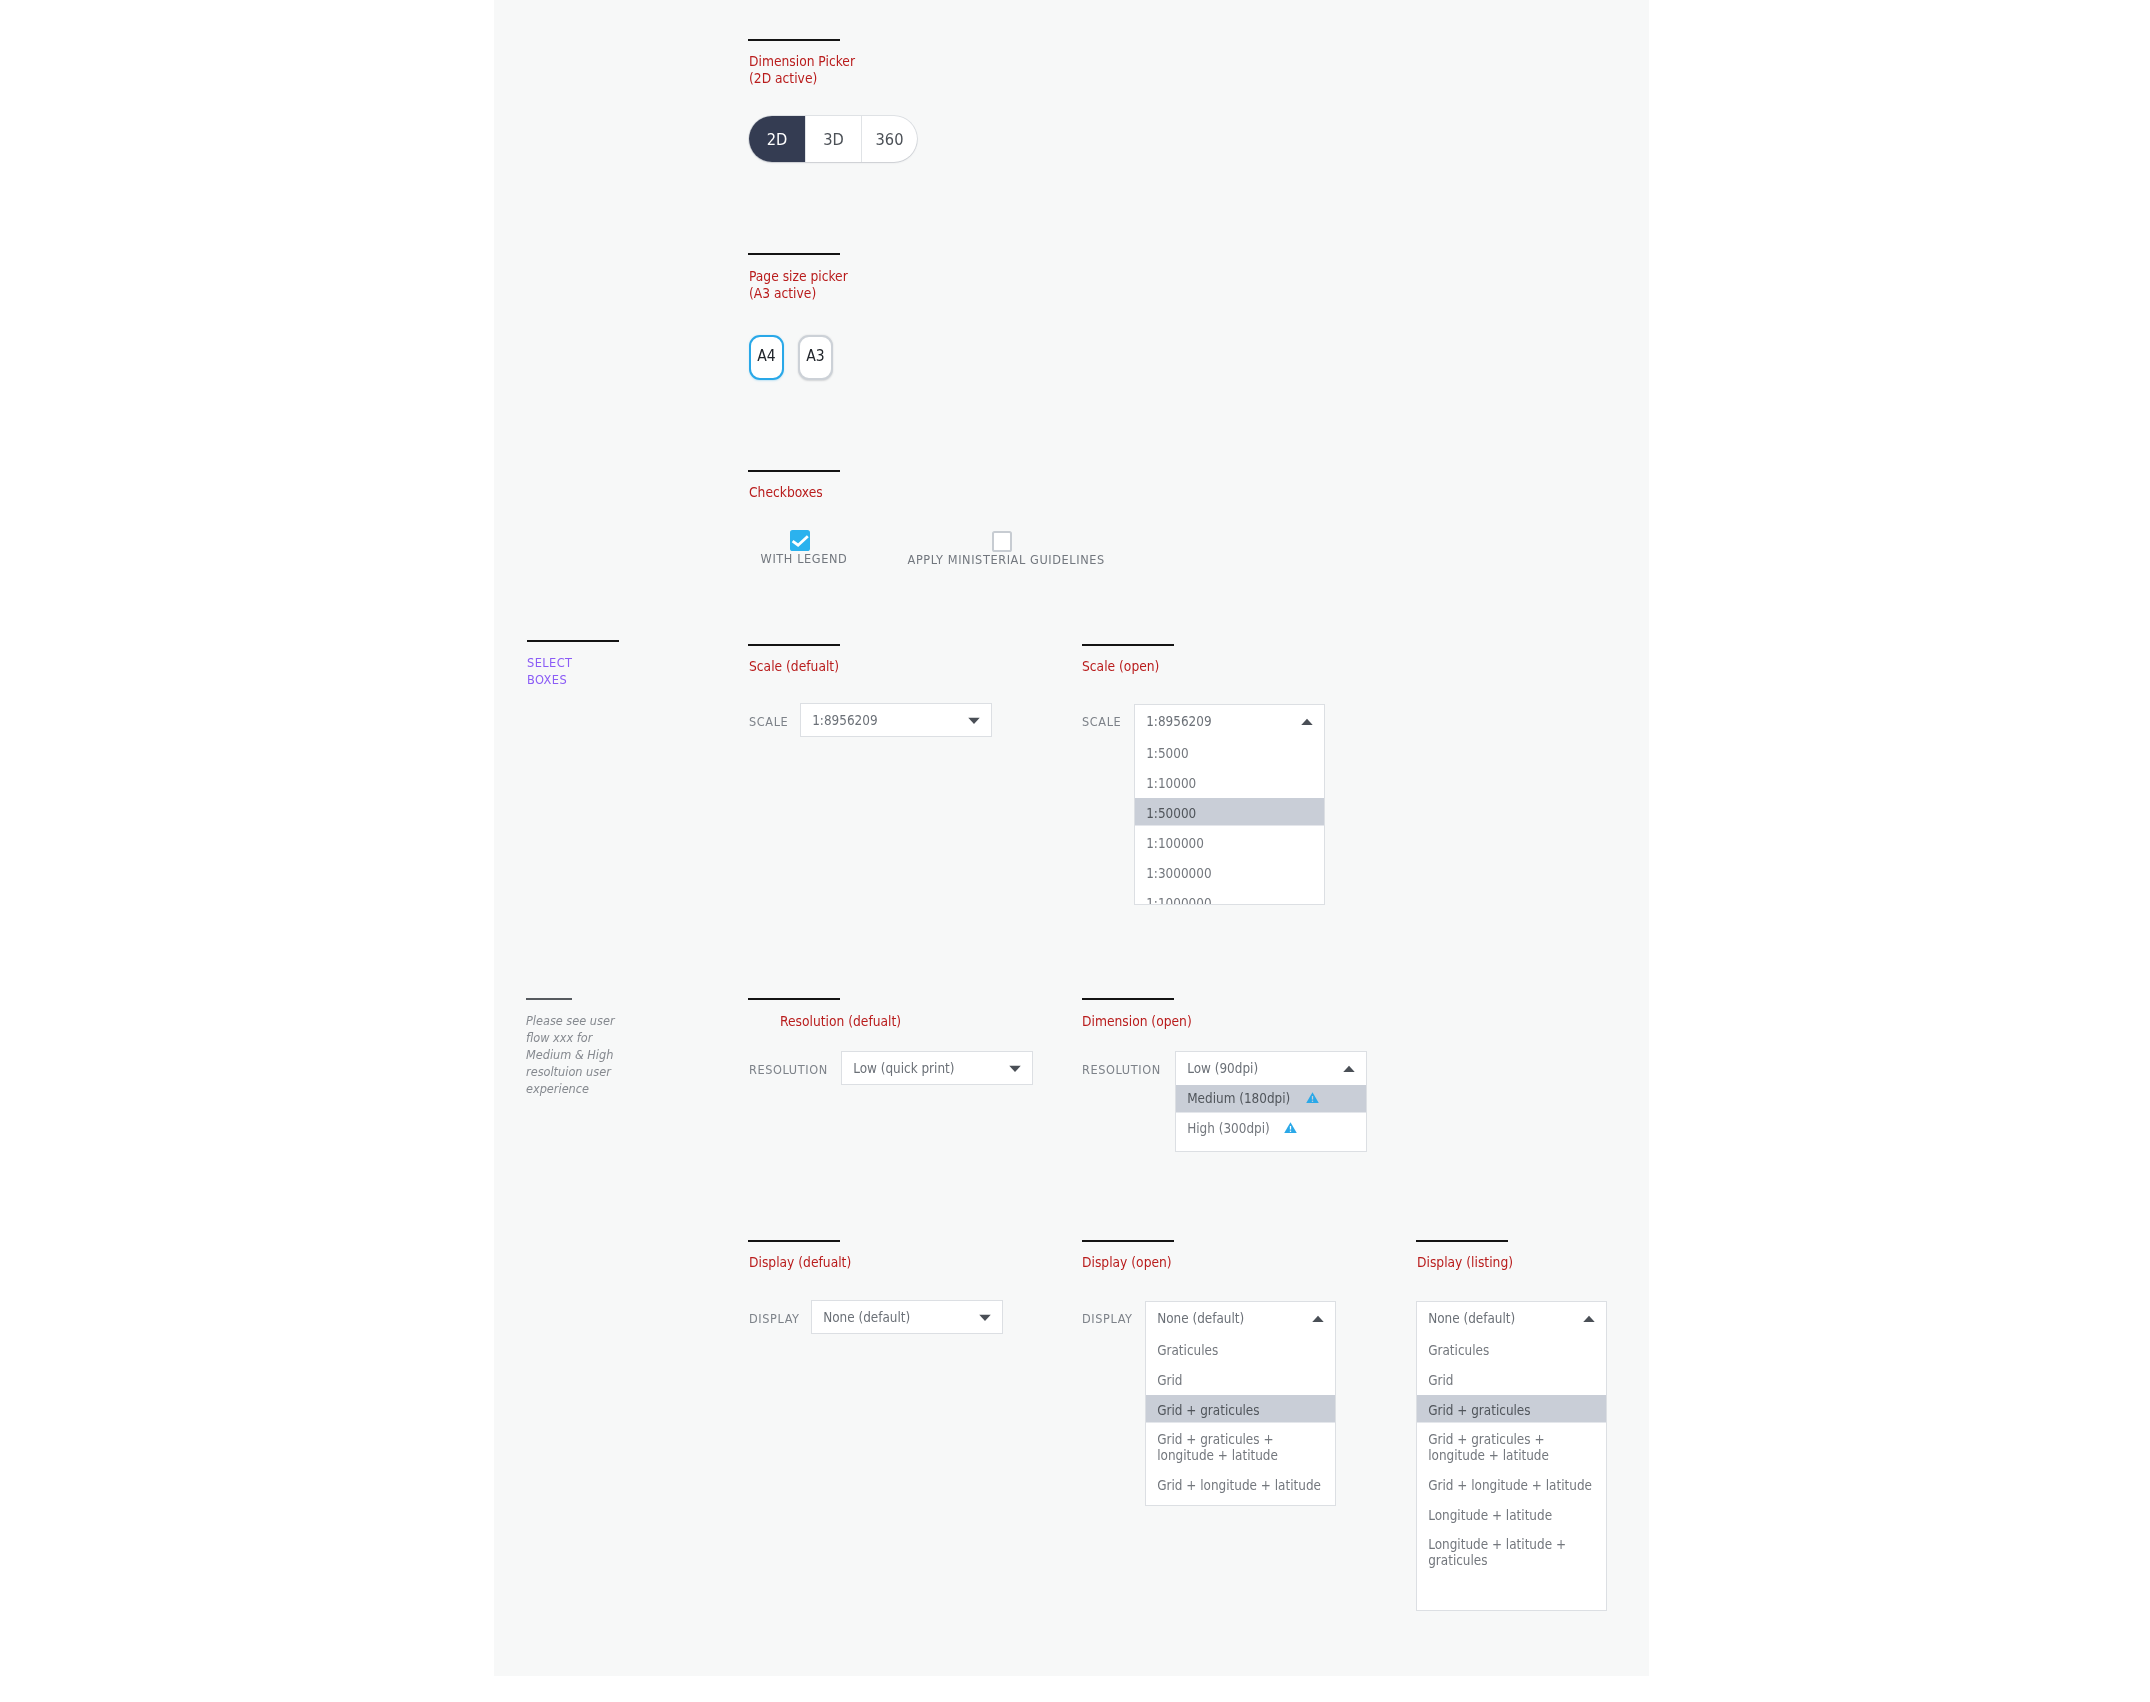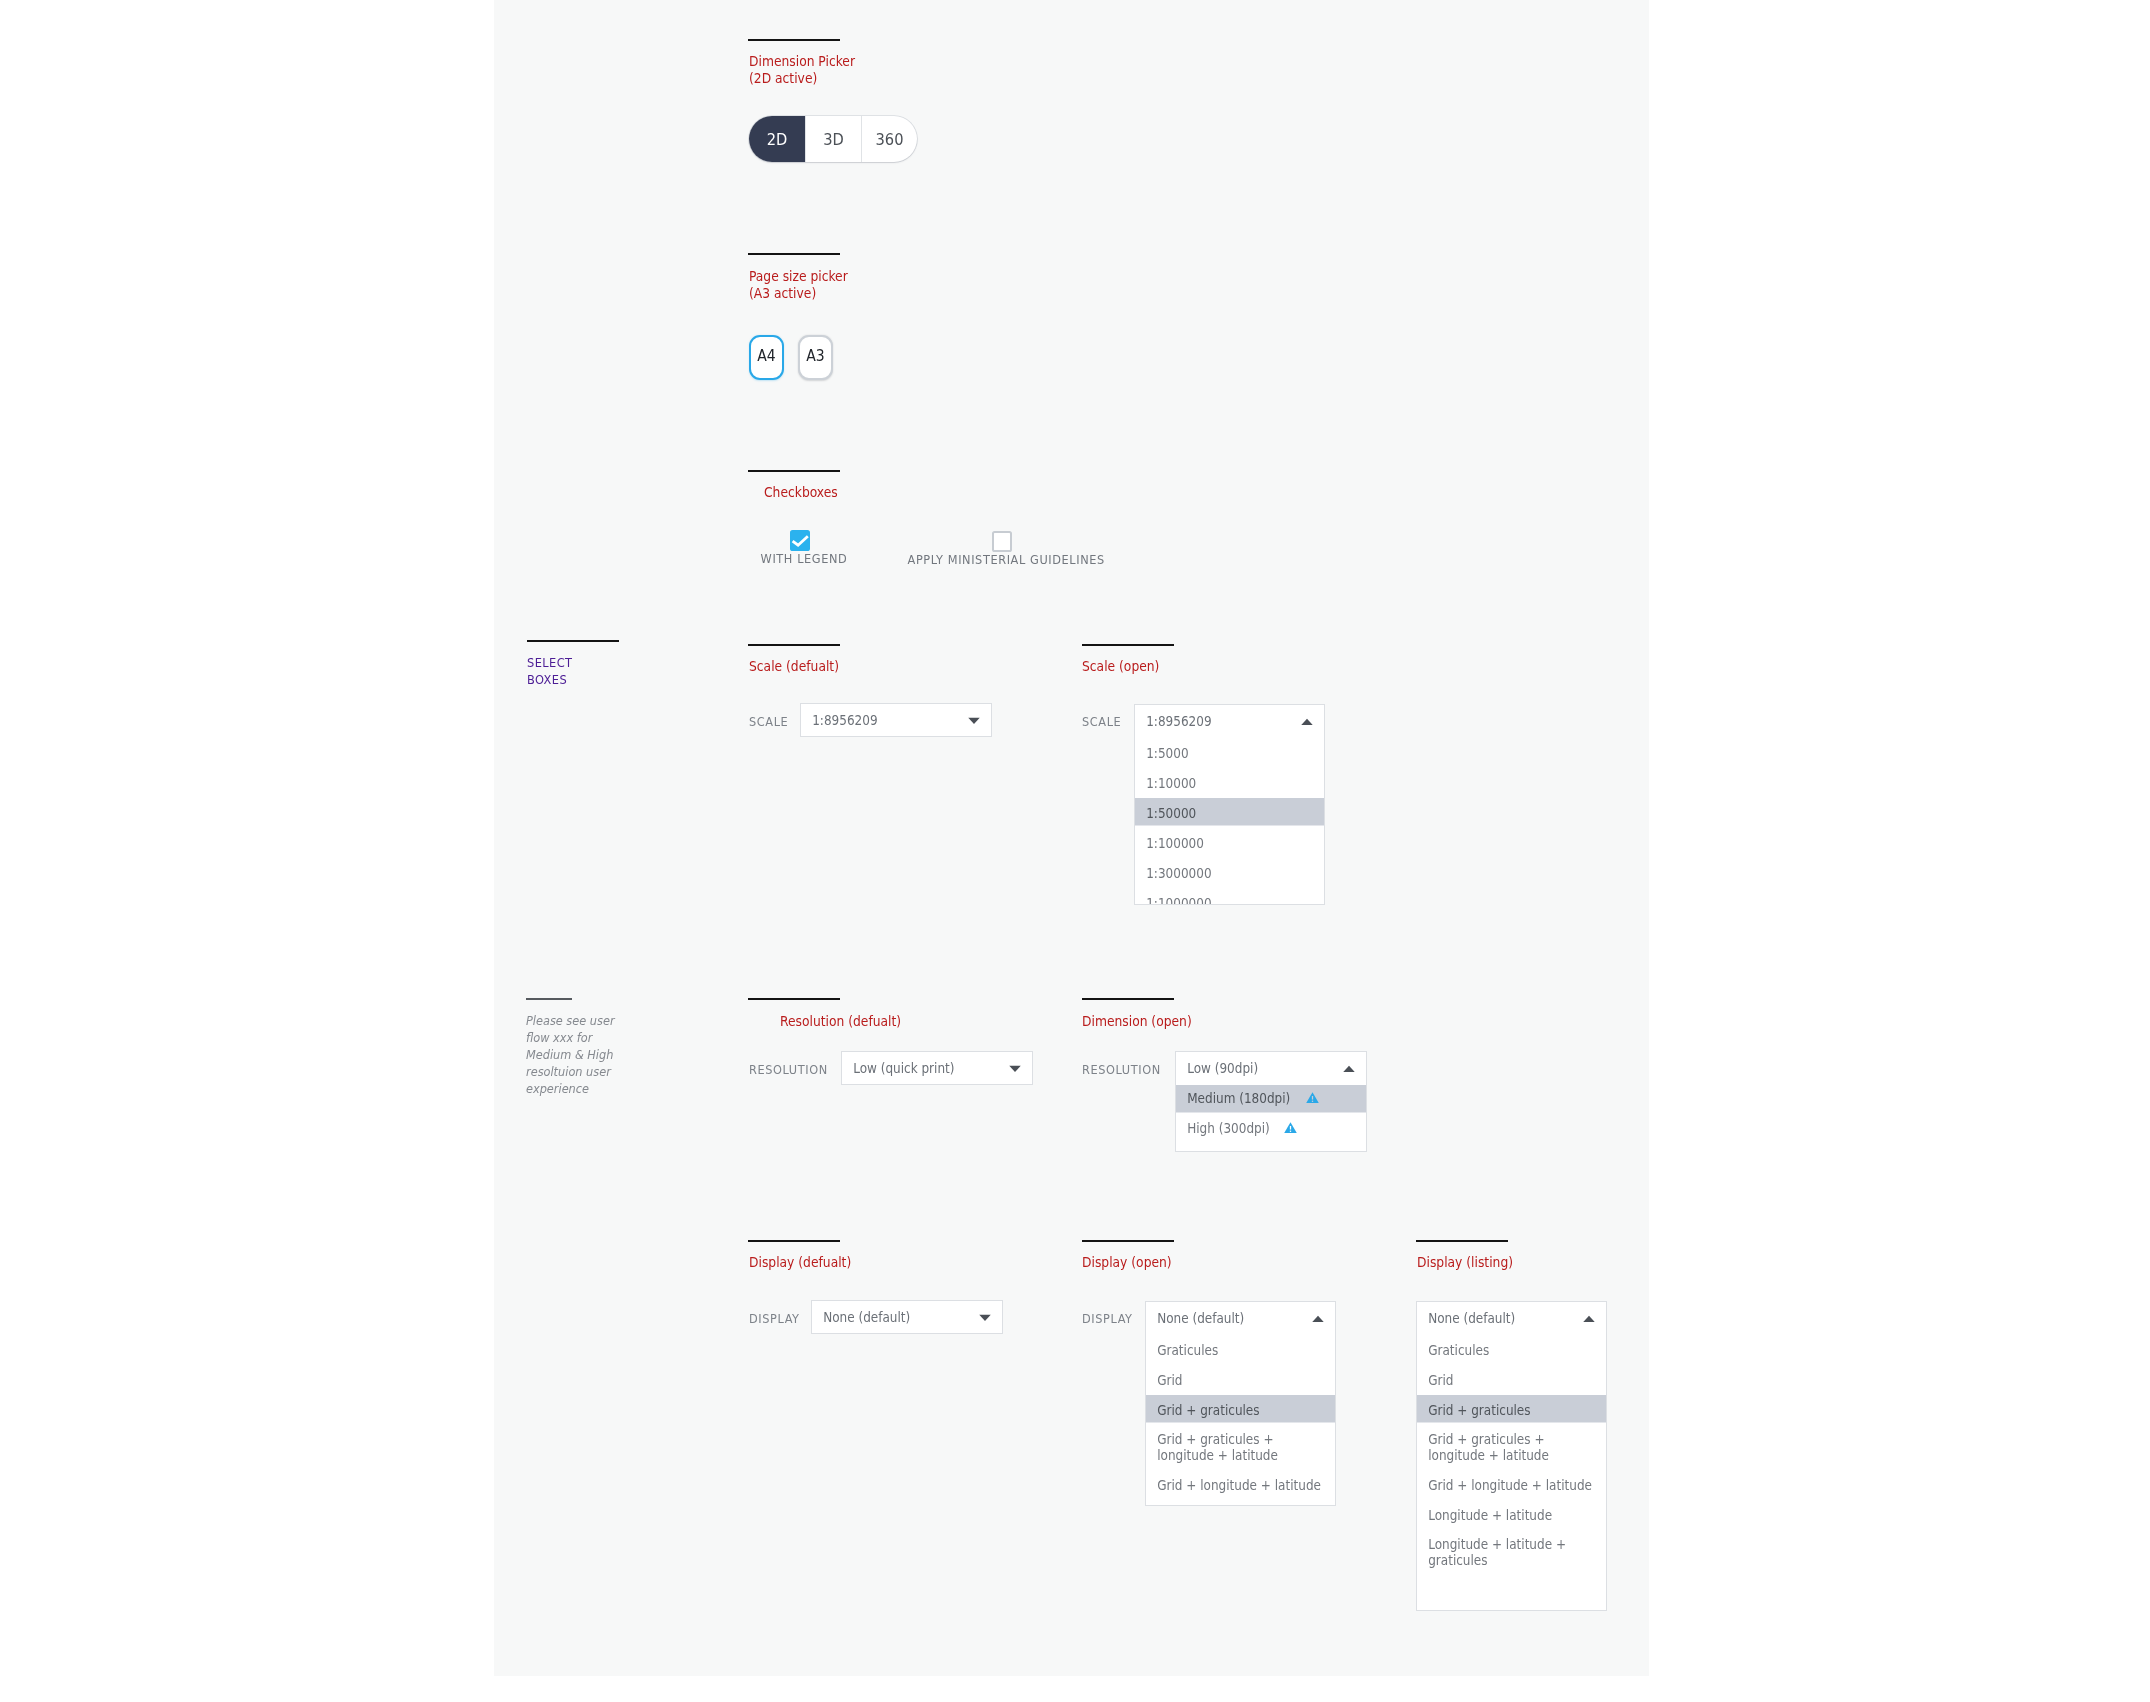--- a/index.html
+++ b/index.html
@@ -6,21 +6,21 @@
   body{width:2151px;height:1703px;background:#ffffff;
        font-family:"DejaVu Sans",sans-serif;font-stretch:condensed;
        -webkit-font-smoothing:antialiased;overflow:hidden;}
   .artboard{position:absolute;left:494px;top:0;width:1155px;height:1676px;background:#f7f8f8;}
 
   
   .rule{position:absolute;height:1.7px;background:#141414;}
   .rule.soft{height:1.7px;background:#565a5f;}
   .caption{position:absolute;font-size:13.7px;line-height:17.3px;color:#b91c1c;
            white-space:pre-line;}
-  .cat{position:absolute;font-size:12.7px;line-height:17px;color:#4c1d95;
+  .cat{position:absolute;font-size:12.7px;line-height:17px;color:#8b5cf6;
        letter-spacing:0.4px;white-space:pre-line;}
   .note{position:absolute;font-size:12.6px;line-height:17px;color:#85898f;
         font-style:italic;white-space:pre-line;}
 
   
   .pill{position:absolute;display:flex;height:46px;border-radius:23px;background:#ffffff;
         box-shadow:0 0.9px 1.7px rgba(60,65,75,0.13),0 0 0 0.8px rgba(214,218,222,0.95);}
   .pill .seg{width:56px;display:flex;align-items:center;justify-content:center;
              font-size:16.3px;color:#4b5056;border-left:0.9px solid #e0e3e6;box-sizing:border-box;}
   .pill .seg:first-child{border-left:none;border-radius:23px 0 0 23px;}
@@ -69,21 +69,21 @@
   <div class="seg">360</div>
 </div>
 
 <div class="rule" style="left:748px;top:253px;width:92px;"></div>
 <div class="caption" style="left:749px;top:268px;width:275px;">Page size picker
 (A3 active)</div>
 <div class="pagebox sel" style="left:749px;top:335px;">A4</div>
 <div class="pagebox" style="left:798px;top:335px;">A3</div>
 
 <div class="rule" style="left:748px;top:470px;width:92px;"></div>
-<div class="caption" style="left:749px;top:484px;width:275px;margin-left:15px;">Checkboxes</div>
+<div class="caption" style="left:749px;top:484px;width:275px;">Checkboxes</div>
 <div class="cbrow" style="left:752px;top:530px;">
   <span class="cbx on">
     <svg width="20" height="20" viewBox="0 0 23 23">
         <path d="M3.0 12.7 L9.3 17.5 L20.5 7.1" stroke="#ffffff" stroke-width="3.2" fill="none" stroke-linecap="butt" stroke-linejoin="miter"></path>
       </svg>
   </span>
   <span class="cblabel">WITH LEGEND</span>
 </div>
 <div class="cbrow" style="left:899px;top:531px;">
   <span class="cbx off"></span>

